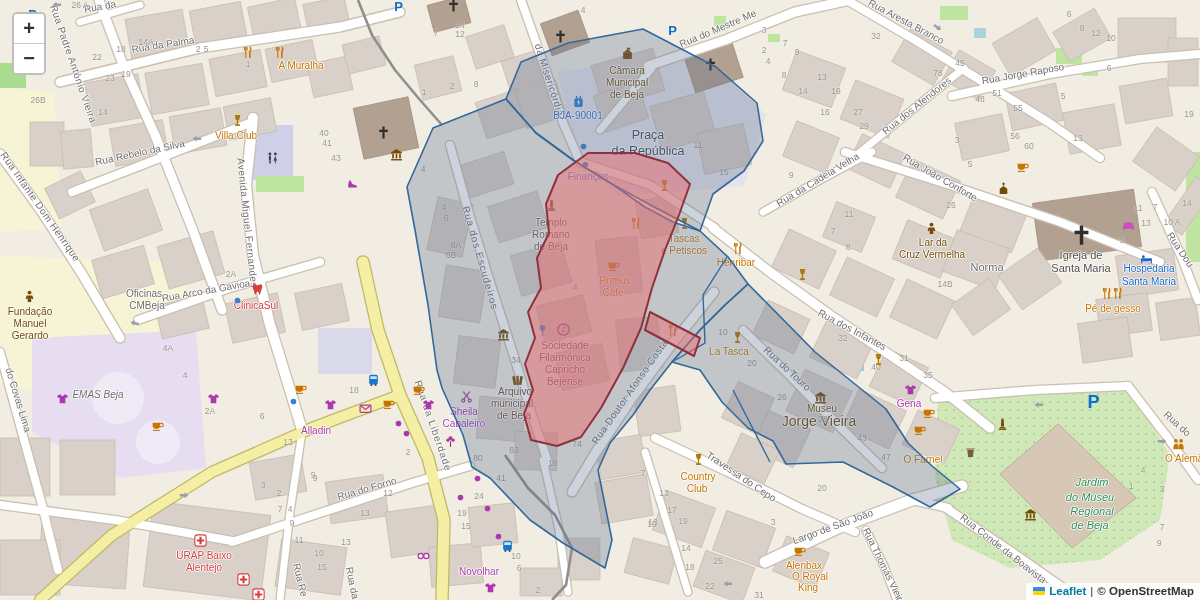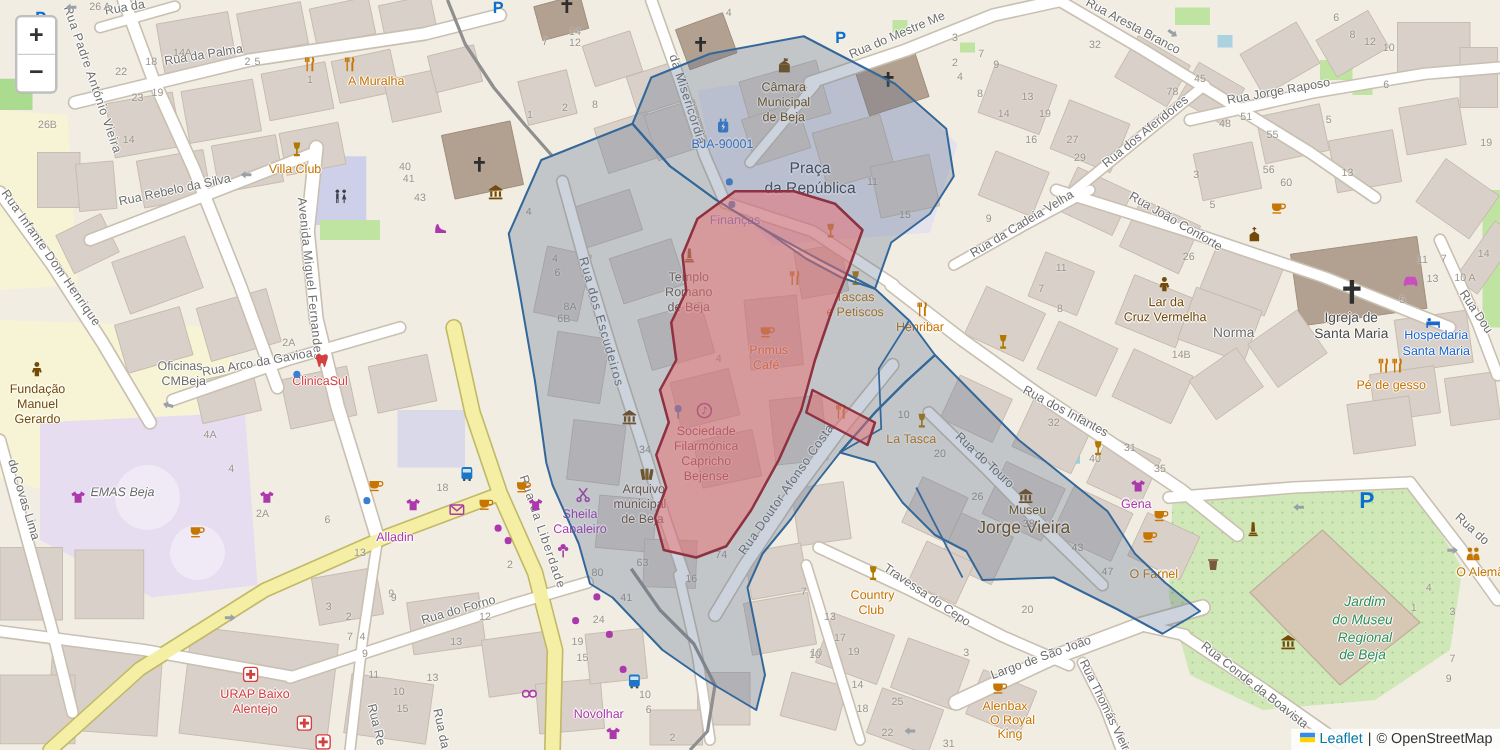--- a/index.html
+++ b/index.html
@@ -16,21 +16,21 @@
   .mnum{position:absolute;font-size:8.5px;color:#9b948a;line-height:1;
         transform:translate(-50%,-50%);text-shadow:0 0 2px #fff;}
   .micon{position:absolute;width:13px;height:13px;}
   .zoomctl{position:absolute;left:12px;top:12px;width:30px;z-index:30;
         border:2px solid rgba(0,0,0,.25);border-radius:5px;overflow:hidden;background:#fff;}
   .zoomctl a{display:block;width:30px;height:29px;line-height:28px;text-align:center;
         font-size:20px;font-weight:bold;color:#333;background:#fff;cursor:pointer;user-select:none;}
   .zoomctl a:first-child{border-bottom:1px solid #ccc;}
   .attr{position:absolute;right:0;bottom:0;z-index:30;background:rgba(255,255,255,.8);
         padding:2px 6px 3px 7px;font-size:11.5px;color:#333;}
-  .attr a{text-decoration:none;cursor:pointer;}
+  .attr a{text-decoration:none;cursor:pointer;font-weight:bold;}
   .attr .lf{color:#0078a8;}
   .attr .osm{color:#333;}
   .attr .sep{margin:0 4px;color:#333;}
   .flag{display:inline-block;width:12px;height:8px;margin-right:4px;border-radius:1px;overflow:hidden;}
   .flag i{display:block;width:12px;height:4px;}
   .f-b{background:#338af3;}
   .f-y{background:#ffd500;}
 </style>
 </head>
 <body>

